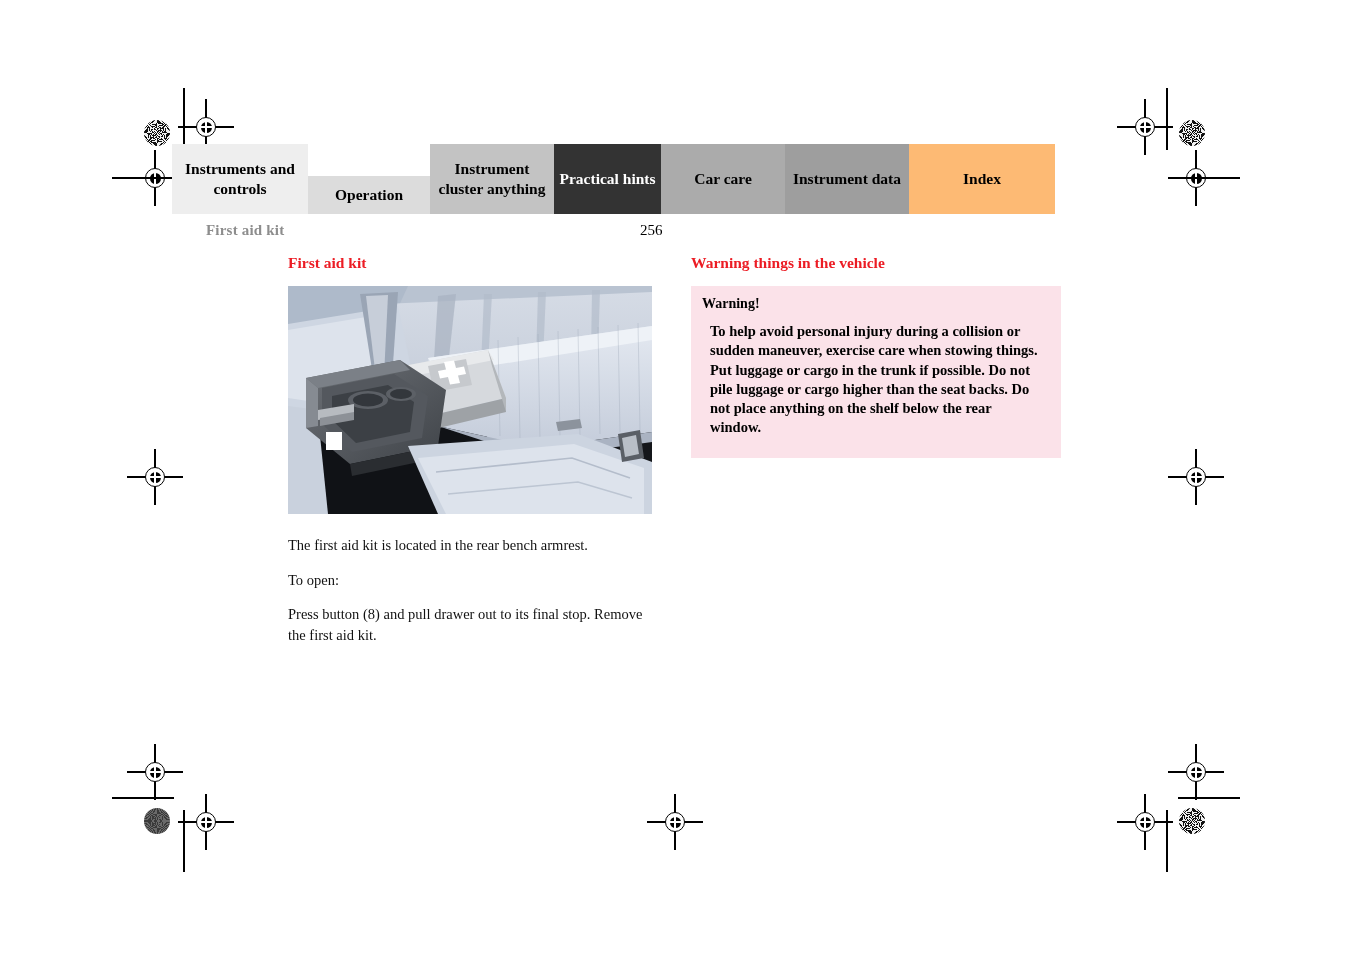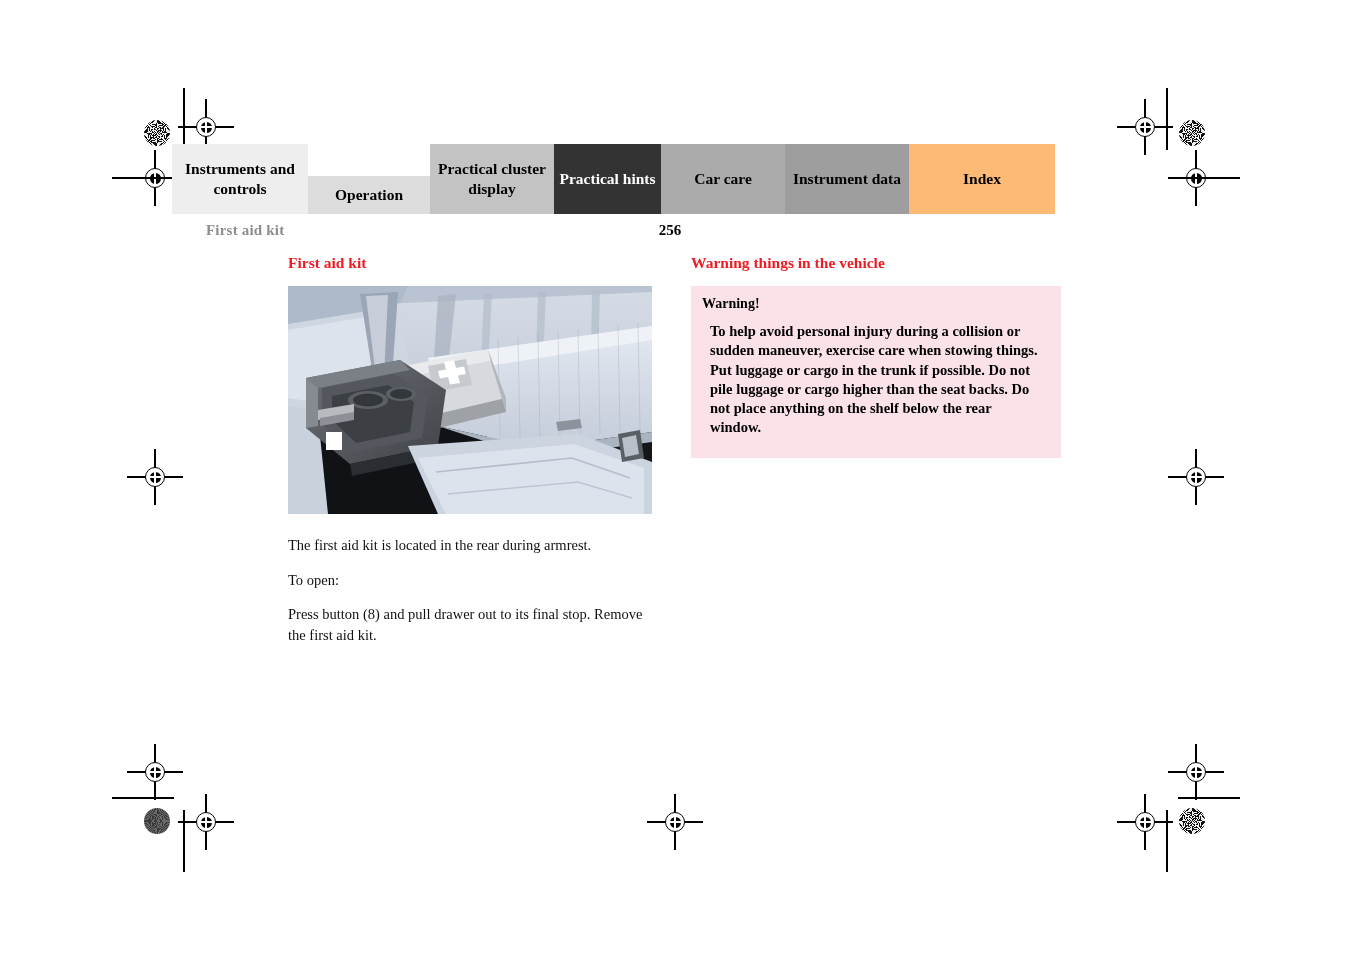--- a/index.html
+++ b/index.html
@@ -114,23 +114,23 @@
     font-weight: bold;
     font-size: 15px;
     color: #8d8d8d;
     letter-spacing: 0.2px;
   }
   .pagenum {
     position: absolute;
     left: 640px;
     top: 222px;
     width: 60px;
-    text-align: center;
-    font-family: "Liberation Serif", serif;
-    font-weight: bold;
+    text-align: left;
+    font-family: "Liberation Serif", serif;
+    font-weight: normal;
     font-size: 15px;
     color: #000;
   }
 
   
   .col-left {
     position: absolute;
     left: 288px;
     top: 254px;
     width: 364px;
@@ -282,21 +282,21 @@
       <div class="v"></div>
       <div class="ring"></div>
       <div class="dot"></div>
   </div>
   <div class="trimline" style="left:1166px; top:810px; width:1.5px; height:62px;"></div>
 </div>
 
 <nav class="tabstrip">
   <div class="tab" style="width:136px; background:#eeeeee;">Instruments and controls</div>
   <div class="tab" style="width:122px; background:#dcdcdc;margin-top:32px;">Operation</div>
-  <div class="tab" style="width:124px; background:#c3c3c3;">Practical cluster display</div>
+  <div class="tab" style="width:124px; background:#c3c3c3;">Instrument cluster anything</div>
   <div class="tab active" style="width:107px; background:#333333;">Practical hints</div>
   <div class="tab" style="width:124px; background:#ababab;">Car care</div>
   <div class="tab" style="width:124px; background:#9e9e9e;">Instrument data</div>
   <div class="tab" style="width:146px; background:#fdba74;">Index</div>
 </nav>
 
 <div class="runhead">First aid kit</div>
 <div class="pagenum">256</div>
 
 <div class="col-left">
@@ -392,21 +392,21 @@
       <path d="M130,172 L286,158 L356,182 L356,228 L158,228 Z" fill="#dde3ec"></path>
       <path d="M148,186 L284,172 L342,192" fill="none" stroke="#b4bdcb" stroke-width="1.6"></path>
       <path d="M160,208 L290,196 L344,212" fill="none" stroke="#bcc5d2" stroke-width="1.4"></path>
 
       <path d="M330,148 L352,144 L356,172 L334,176 Z" fill="#5a5f66"></path>
       <path d="M334,152 L348,149 L351,168 L337,171 Z" fill="#b9bfc7"></path>
       <path d="M268,136 L292,133 L294,142 L270,145 Z" fill="#8c939d"></path>
     </svg>
   </div>
 
-  <p class="bodytext p1">The first aid kit is located in the rear during armrest.</p>
+  <p class="bodytext p1">The first aid kit is located in the rear bench armrest.</p>
   <p class="bodytext p2">To open:</p>
   <p class="bodytext p3">Press button (8) and pull drawer out to its final stop. Remove the first aid kit.</p>
 </div>
 
 <div class="col-right">
   <h2 class="section-head">Warning things in the vehicle</h2>
 
   <div class="warnbox">
     <p class="warn-title">Warning!</p>
     <p class="warn-body">To help avoid personal injury during a collision or sudden maneuver, exercise care when stowing things. Put luggage or cargo in the trunk if possible. Do not pile luggage or cargo higher than the seat backs. Do not place anything on the shelf below the rear window.</p>

